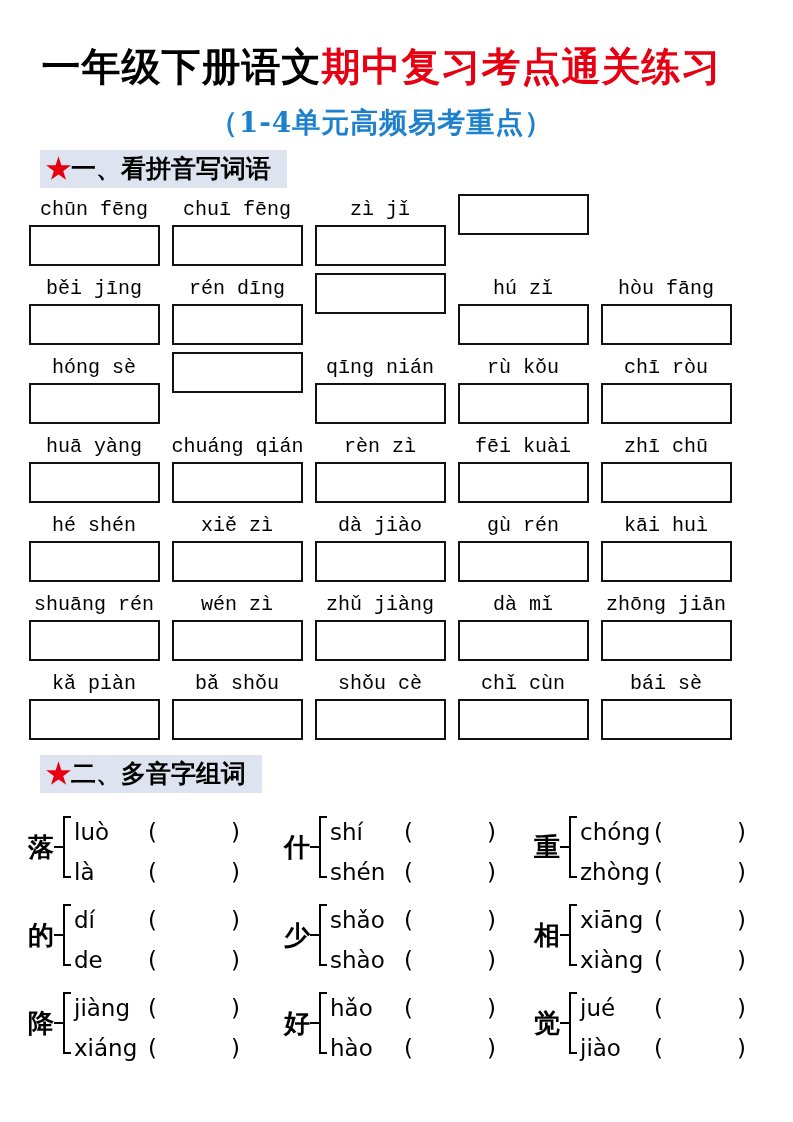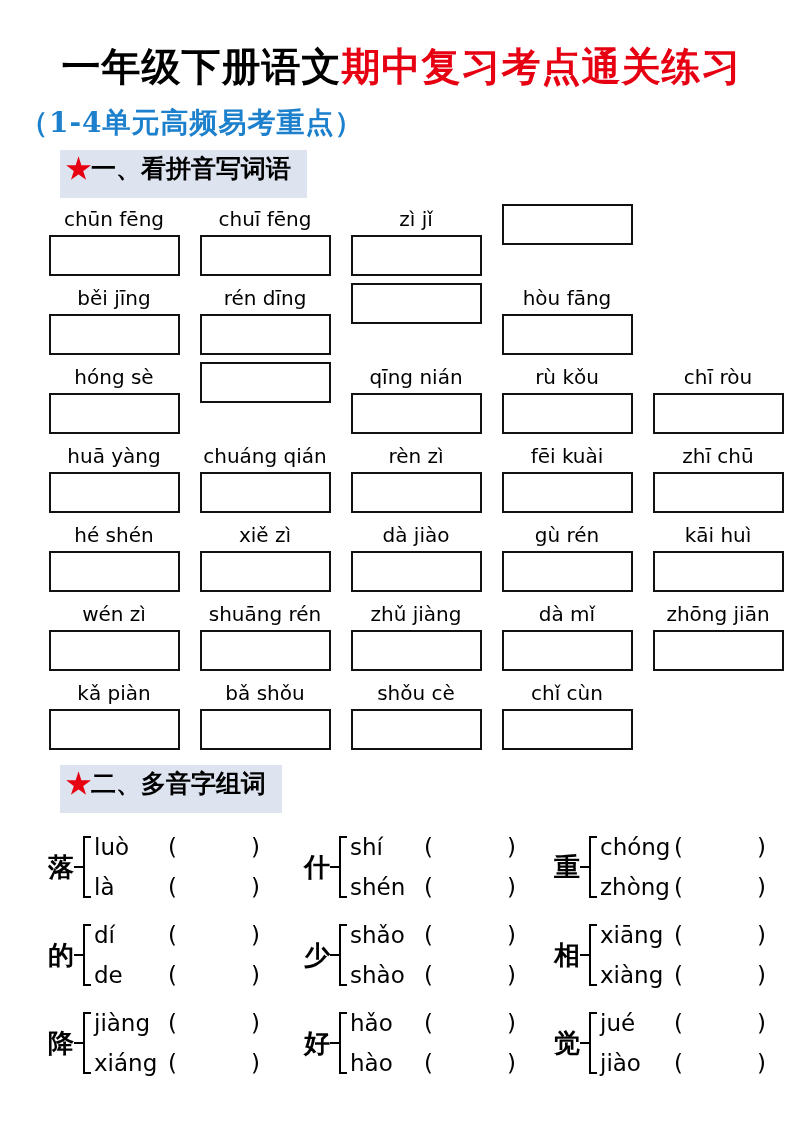--- a/index.html
+++ b/index.html
@@ -1,47 +1,47 @@
 <!DOCTYPE html>
 <html><head>
 <meta charset="utf-8">
 <style>
   * { box-sizing: border-box; }
   html, body { margin: 0; padding: 0; }
   body {
     width: 793px; height: 1122px; background: #ffffff; color: #000;
     font-family: "DejaVu Sans", sans-serif; overflow: hidden;
   }
-  .page { width: 763px; height: 1122px; position: relative; margin-left: 20px; }
+  .page { width: 763px; height: 1122px; position: relative; }
 
   .title {
     text-align: center; padding-top: 40px;
     font-family: "DejaVu Serif", "Liberation Serif", serif;
     font-weight: bold; font-size: 39px; letter-spacing: 1px; white-space: nowrap;
   }
   .title .red { color: #e60012; }
 
   .subtitle {
-    margin-top: 10px;
+    text-align: center; margin-top: 10px;
     font-family: "DejaVu Serif", "Liberation Serif", serif;
     font-weight: bold; font-size: 28px; color: #1d80cc; letter-spacing: 1px;
   }
 
   .section-header {
     display: inline-block; background: #dde4f0;
     font-family: "DejaVu Serif", "Liberation Serif", serif;
     font-weight: bold; font-size: 25px; line-height: 34px;
-    padding: 2px 16px 12px 6px; margin: 8px 0 0 40px;
+    padding: 2px 16px 2px 6px; margin: 8px 0 0 40px;
   }
   .section-header .star { color: #e60012; }
 
   .pinyin-grid { width: 706px; margin: 6px auto 0; }
   .pin-row {
     display: grid; grid-template-columns: repeat(5, 131px);
-    column-gap: 20px; margin-bottom: 7px;
+    column-gap: 12px; margin-bottom: 7px; font-family: Liberation Mono, monospace;
   }
   .pin-cell .label {
     text-align: center; font-size: 20px; height: 31px; line-height: 31px;
     white-space: nowrap;
   }
   .pin-cell .box { height: 41px; border: 2px solid #121212; background: #fff; }
 
   .poly-grid {
     display: grid; grid-template-columns: 256px 250px 226px;
     margin: 12px 0 0 28px; row-gap: 4px;
@@ -54,21 +54,21 @@
   .tick { width: 9px; border-top: 2px solid #000; }
   .bracket {
     align-self: stretch; width: 8px;
     border-left: 2px solid #000; border-top: 2px solid #000; border-bottom: 2px solid #000;
     margin: 11px 3px 11px 0;
   }
   .readings {
     display: flex; flex-direction: column; justify-content: space-between;
     align-self: stretch; padding: 4px 0;
   }
-  .reading-row { display: flex; align-items: center; font-size: 23px; height: 36px; }
+  .reading-row { display: flex; align-items: flex-end; font-size: 23px; height: 36px; }
   .reading-row .py { min-width: 74px; }
   .paren { font-size: 23px; }
   .blank { width: 74px; height: 30px; display: inline-block; }
 </style>
 </head>
 <body>
 
 <div class="page">
 
   <div class="title"><span>一年级下册语文</span><span class="red">期中复习考点通关练习</span></div>
@@ -103,20 +103,24 @@
           <div class="box"></div>
         </div>
       <div class="pin-cell">
           <div class="label">rén dīng</div>
           <div class="box"></div>
         </div>
       <div class="pin-cell">
           <div class="box"></div>
         </div>
       <div class="pin-cell">
+          <div class="label">hú zǐ</div>
+          <div class="box"></div>
+        </div>
+      <div class="pin-cell">
           <div class="label">hòu fāng</div>
           <div class="box"></div>
         </div>
     </div>
 
     <div class="pin-row">
       <div class="pin-cell">
           <div class="label">hóng  sè</div>
           <div class="box"></div>
         </div>
@@ -178,28 +182,28 @@
           <div class="box"></div>
         </div>
       <div class="pin-cell">
           <div class="label">kāi huì</div>
           <div class="box"></div>
         </div>
     </div>
 
     <div class="pin-row">
       <div class="pin-cell">
+          <div class="label">shuāng  rén</div>
+          <div class="box"></div>
+        </div>
+      <div class="pin-cell">
           <div class="label">wén zì</div>
           <div class="box"></div>
         </div>
       <div class="pin-cell">
-          <div class="label">shuāng  rén</div>
-          <div class="box"></div>
-        </div>
-      <div class="pin-cell">
           <div class="label">zhǔ jiàng</div>
           <div class="box"></div>
         </div>
       <div class="pin-cell">
           <div class="label">dà mǐ</div>
           <div class="box"></div>
         </div>
       <div class="pin-cell">
           <div class="label">zhōng  jiān</div>
           <div class="box"></div>
@@ -216,20 +220,24 @@
           <div class="box"></div>
         </div>
       <div class="pin-cell">
           <div class="label">shǒu cè</div>
           <div class="box"></div>
         </div>
       <div class="pin-cell">
           <div class="label">chǐ cùn</div>
           <div class="box"></div>
         </div>
+      <div class="pin-cell">
+          <div class="label">bái sè</div>
+          <div class="box"></div>
+        </div>
     </div>
 
   </div>
 
   <div class="section-header"><span class="star">★</span><span>二、多音字组词</span></div>
 
   <div class="poly-grid">
 
     <div class="poly-group">
       <span class="poly-char">落</span>

